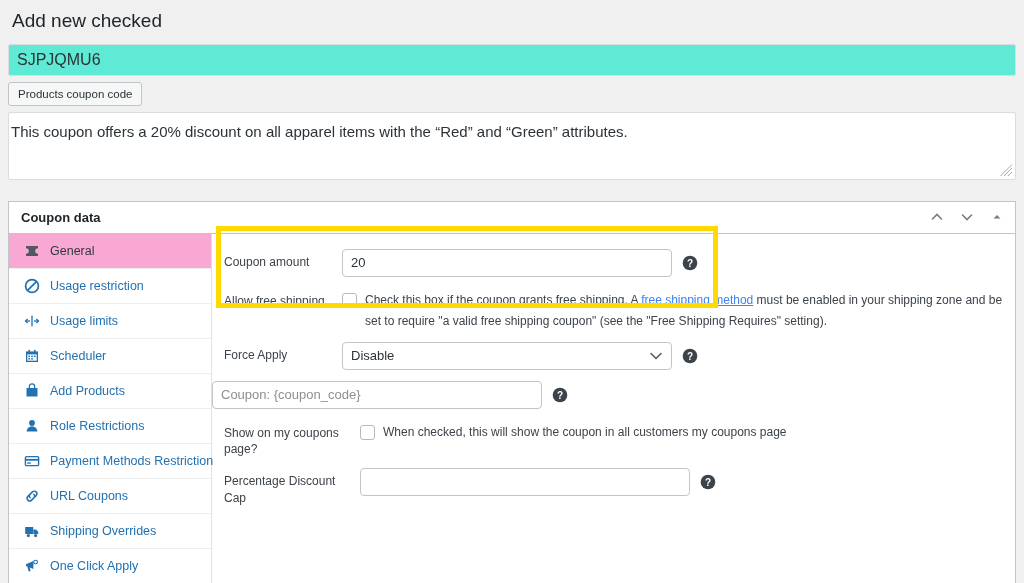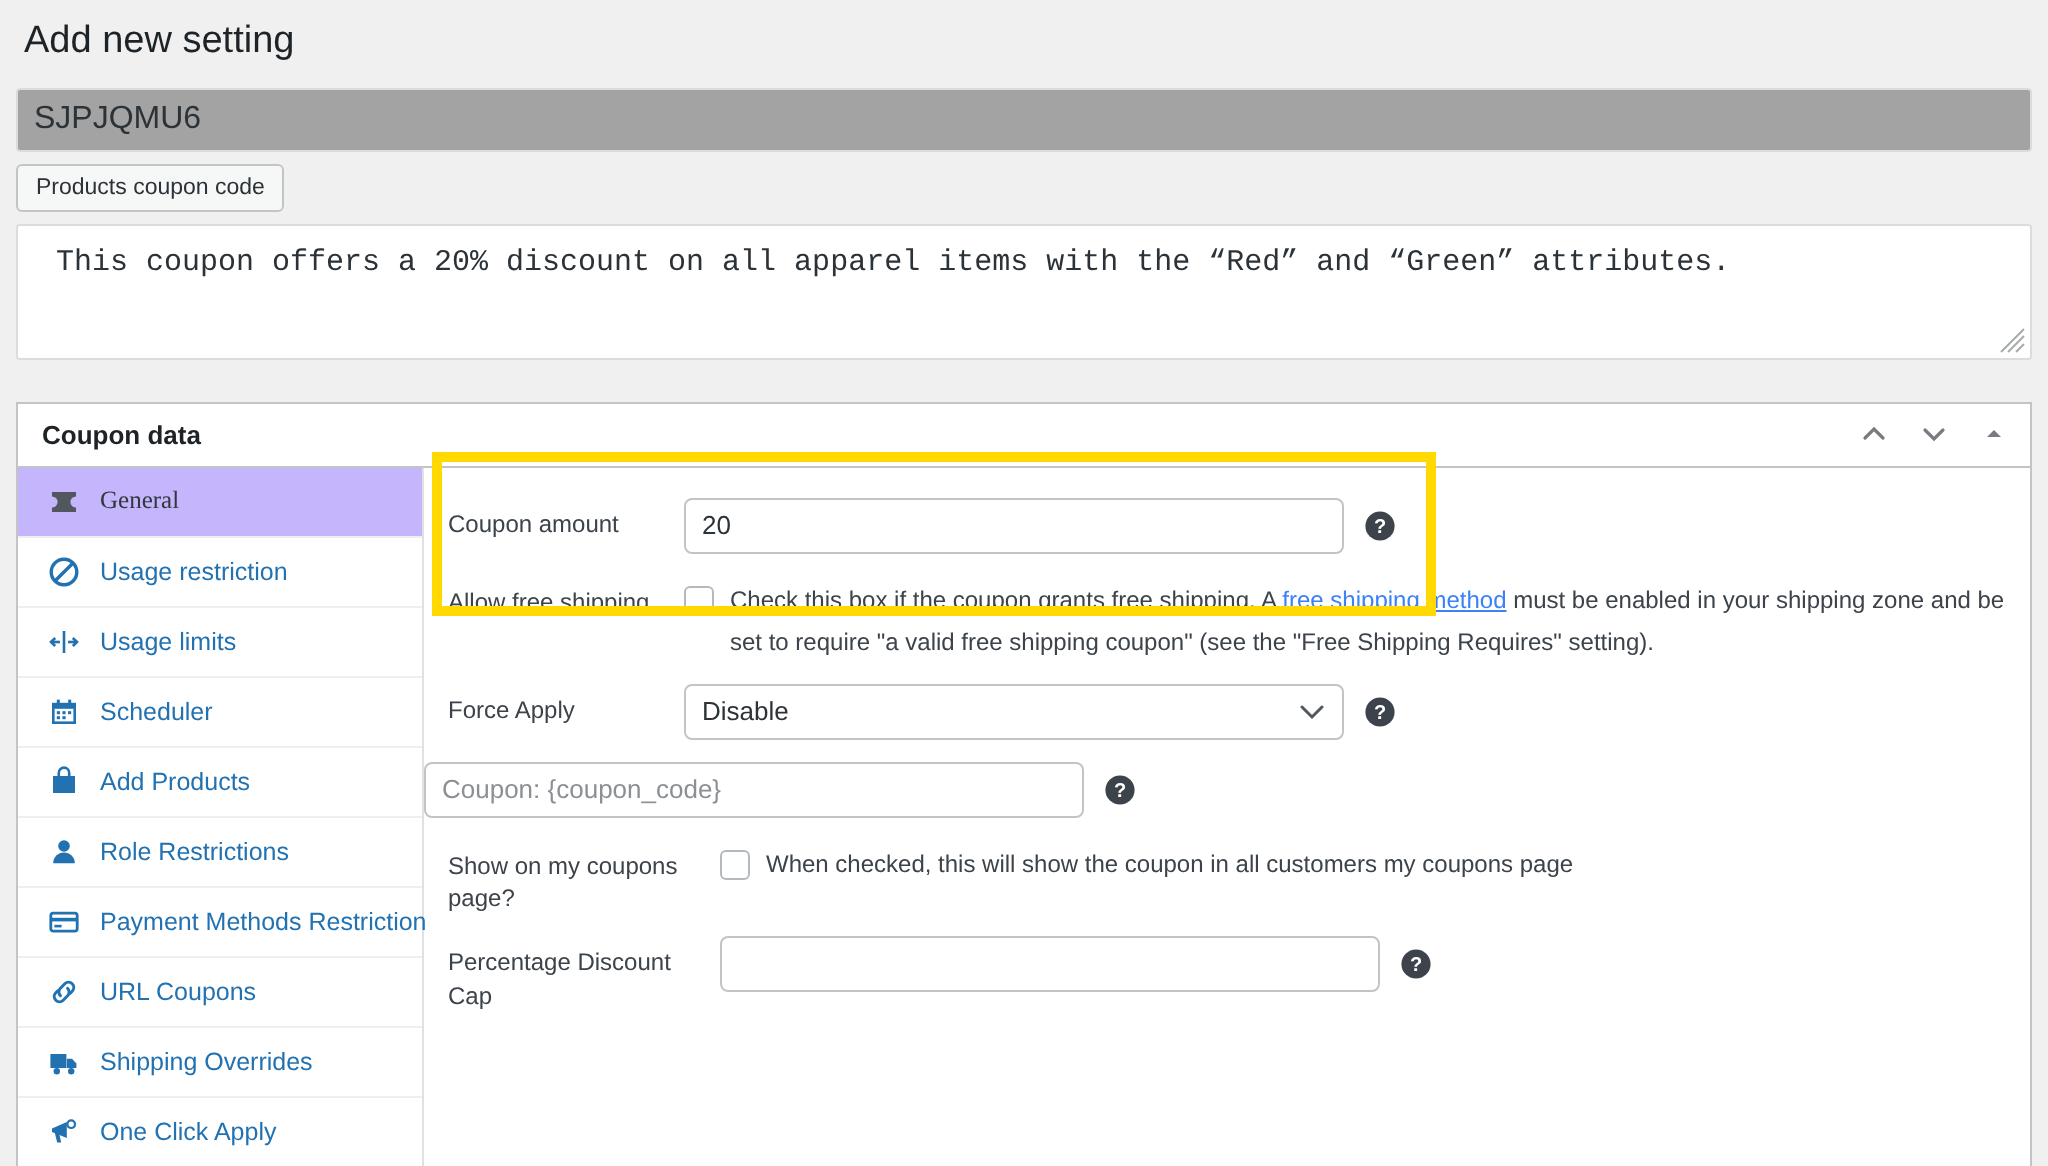--- a/index.html
+++ b/index.html
@@ -35,21 +35,21 @@
   .code-input {
     display: block;
     box-sizing: border-box;
     width: 1008px;
     height: 32px;
     margin: 0;
     padding: 3px 8px;
     font-family: "Liberation Sans", sans-serif;
     font-size: 16px;
     color: #2c3338;
-    background: #a3a3a3;
+    background: #5eead4;
     border: 1px solid #dcdcde;
     border-radius: 2px;
     outline: none;
   }
   .gen-btn-row {
     padding: 6px 0 0 0;
   }
   .gen-btn {
     display: inline-block;
     box-sizing: border-box;
@@ -67,22 +67,22 @@
   
   .desc-wrap {
     margin-top: 6px;
     position: relative;
   }
   .desc-area {
     display: block;
     box-sizing: border-box;
     width: 1008px;
     height: 68px;
-    padding: 8px 19px;
-    font-family: Liberation Mono, monospace;
+    padding: 8px 2px;
+    font-family: Liberation Sans, sans-serif;
     font-size: 15px;
     line-height: 1.5;
     color: #2c3338;
     background: #ffffff;
     border: 1px solid #dcdcde;
     border-radius: 2px;
     resize: none;
     outline: none;
     overflow: hidden;
   }
@@ -155,24 +155,23 @@
     height: 35px;
     box-sizing: border-box;
     padding: 0 12px 0 14px;
     border-bottom: 1px solid #eeeeee;
     font-size: 12.5px;
     color: #2271b1;
     cursor: pointer;
     white-space: nowrap;
   }
   .tab.active {
-    background: #c4b5fd;
+    background: #f9a8d4;
     color: #32373c;
     font-weight: 400;
-    font-family: Liberation Serif, serif;
   }
   .tab-icon {
     width: 17px;
     height: 17px;
     flex: 0 0 17px;
     margin-right: 10px;
     display: flex;
     align-items: center;
     justify-content: center;
   }
@@ -279,21 +278,21 @@
     box-sizing: border-box;
     pointer-events: none;
     z-index: 5;
   }
 </style>
 </head>
 <body>
 
 <div class="page">
 
-  <h1 class="page-title">Add new setting</h1>
+  <h1 class="page-title">Add new checked</h1>
 
   <input class="code-input" type="text" value="SJPJQMU6" style="">
 
   <div class="gen-btn-row">
     <button class="gen-btn" type="button">Products coupon code</button>
   </div>
 
   <div class="desc-wrap">
     <textarea class="desc-area" style="">This coupon offers a 20% discount on all apparel items with the “Red” and “Green” attributes.</textarea>
     <svg class="resize-grip" viewBox="0 0 13 13">

